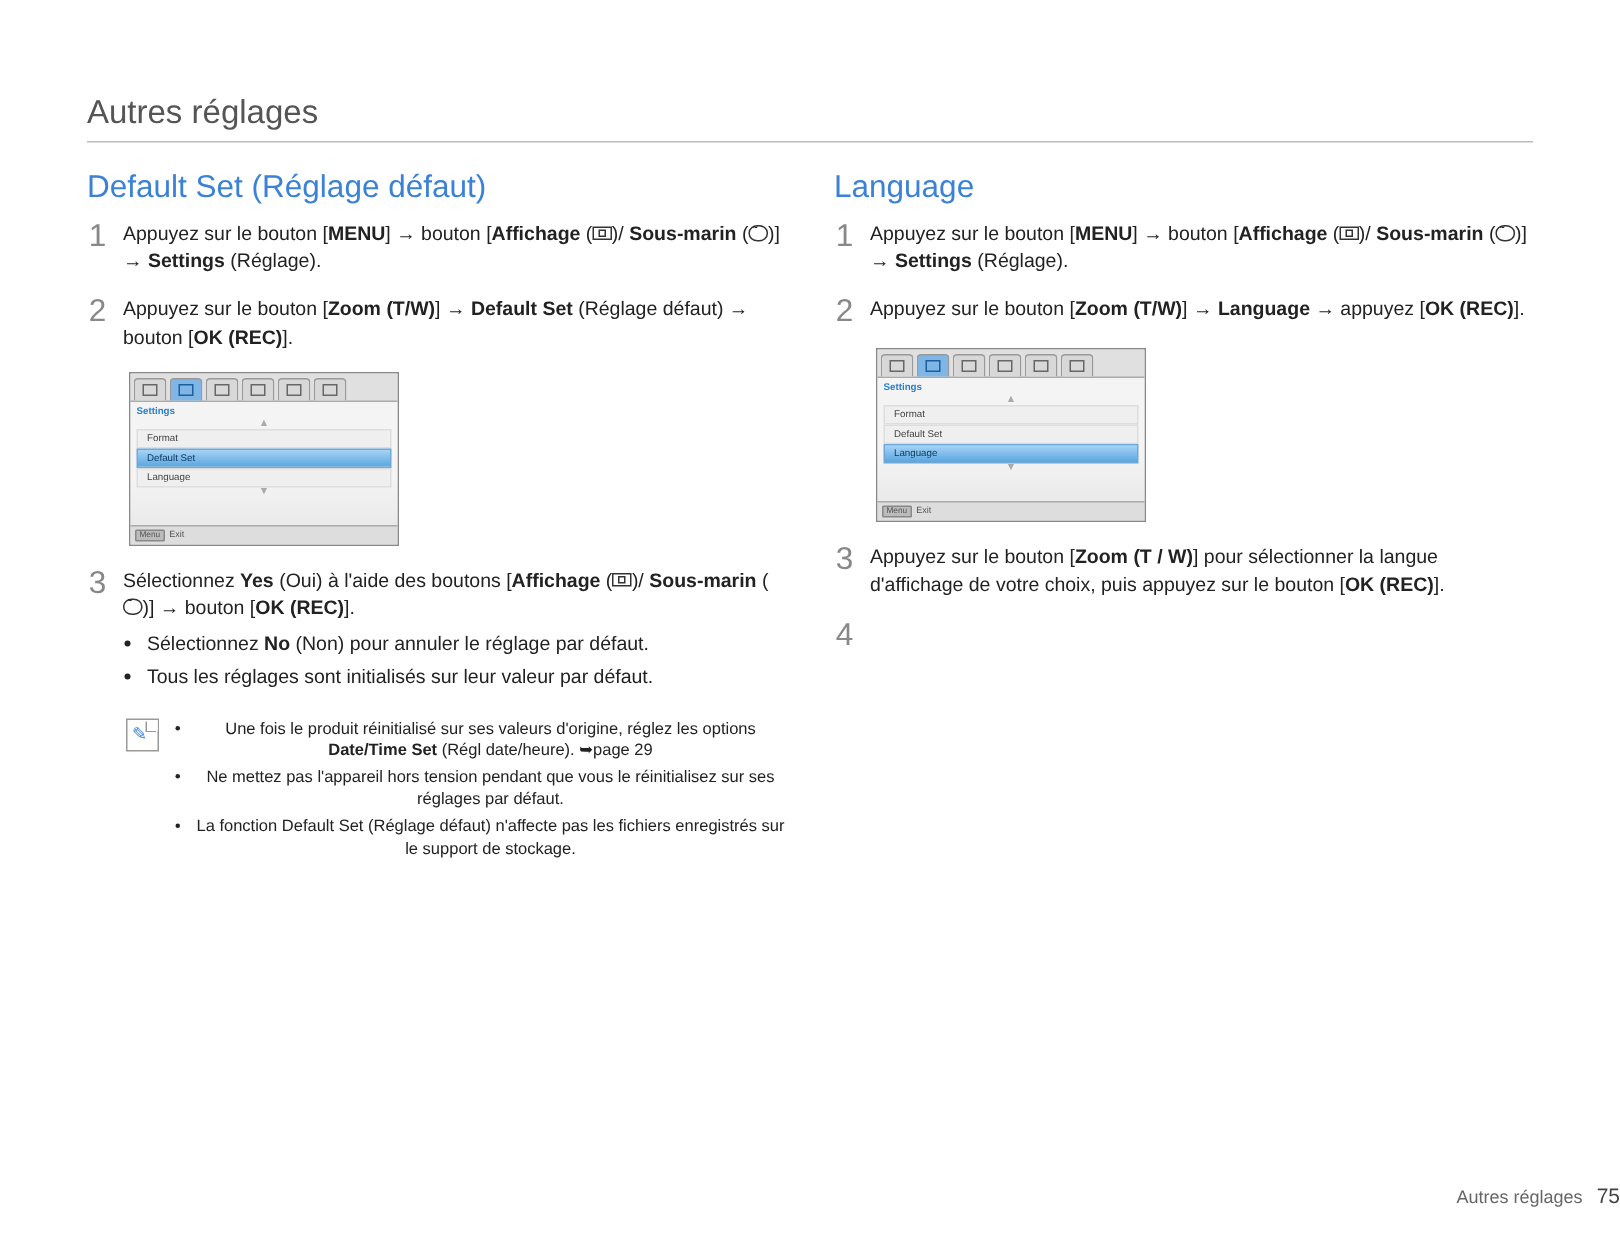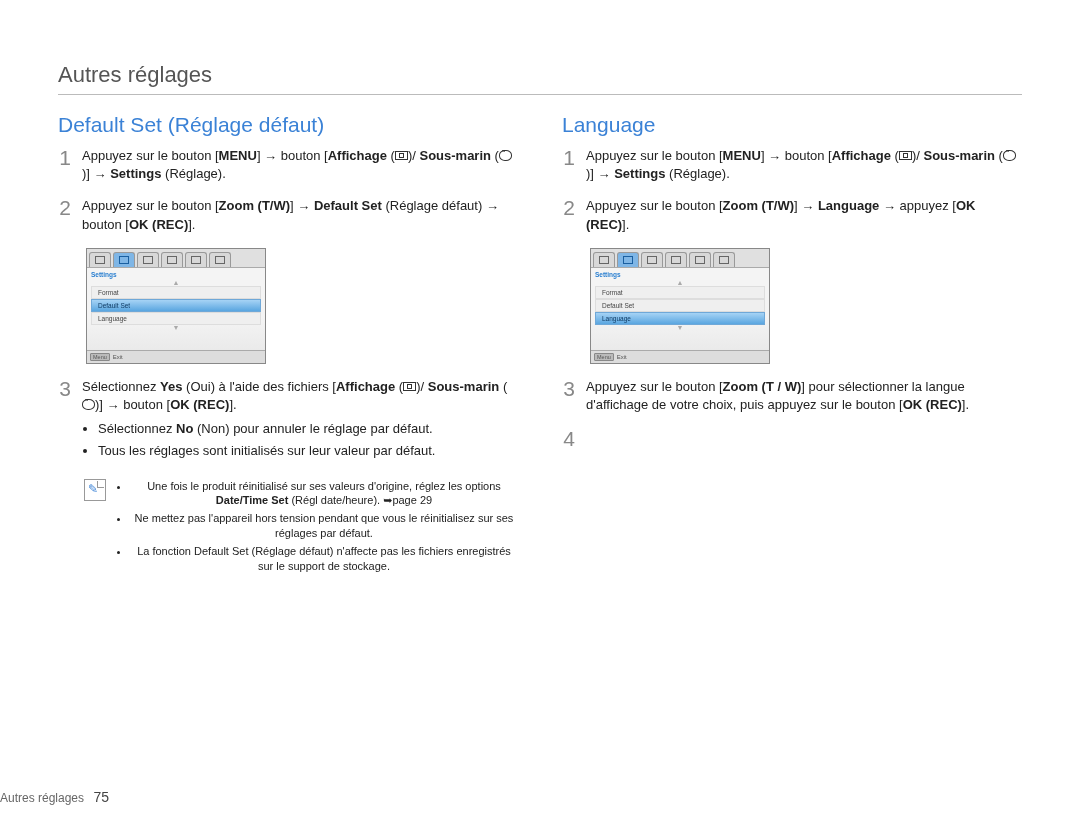--- a/index.html
+++ b/index.html
@@ -21,21 +21,21 @@
     color: #555;
     margin: 0 0 6px 0;
   }
   .hr {
     border: none;
     border-top: 1px solid #bbb;
     margin: 0 0 18px 0;
   }
   .cols {
     display: flex;
-    gap: 44px;
+    gap: 32px;
   }
   .col {
     flex: 1;
     min-width: 0;
   }
   .section-title {
     color: #3b82d6;
     font-size: 21px;
     font-weight: 400;
     margin: 0 0 10px 0;
@@ -222,21 +222,21 @@
     color: #222;
   }
   .note-list li { margin-bottom: 3px; }
   .note-list .b { font-weight: bold; }
 
   .footer {
     position: absolute;
     bottom: 20px;
     left: 0;
     right: 0;
-    text-align: left;
+    text-align: right;
     font-size: 12px;
     color: #666;
   }
   .footer .pg { font-size: 14px; margin-left: 6px; color: #444; }
 </style>
 </head>
 <body>
 
 <div class="page">
   <h1 class="page-title">Autres réglages</h1>
@@ -293,21 +293,21 @@
         </div>
         <div class="sc-foot">
           <span class="btn">Menu</span>
           <span>Exit</span>
         </div>
       </div>
 
       <div class="step">
         <div class="step-num">3</div>
         <div class="step-body">
-          <span>Sélectionnez </span><span class="b">Yes</span><span> (Oui) à l'aide des fichiers [</span><span class="b">Affichage</span><span> (</span><span class="inline-icon"></span><span>)/</span>
+          <span>Sélectionnez </span><span class="b">Yes</span><span> (Oui) à l'aide des boutons [</span><span class="b">Affichage</span><span> (</span><span class="inline-icon"></span><span>)/</span>
           <span class="b">Sous-marin</span><span> (</span><span class="inline-swim"></span><span>)] → bouton [</span><span class="b">OK (REC)</span><span>].</span>
           <ul class="sub">
             <li><span>Sélectionnez </span><span class="b">No</span><span> (Non) pour annuler le réglage par défaut.</span></li>
             <li>Tous les réglages sont initialisés sur leur valeur par défaut.</li>
           </ul>
         </div>
       </div>
 
       <div class="notebox">
         <div class="note-icon"></div>

